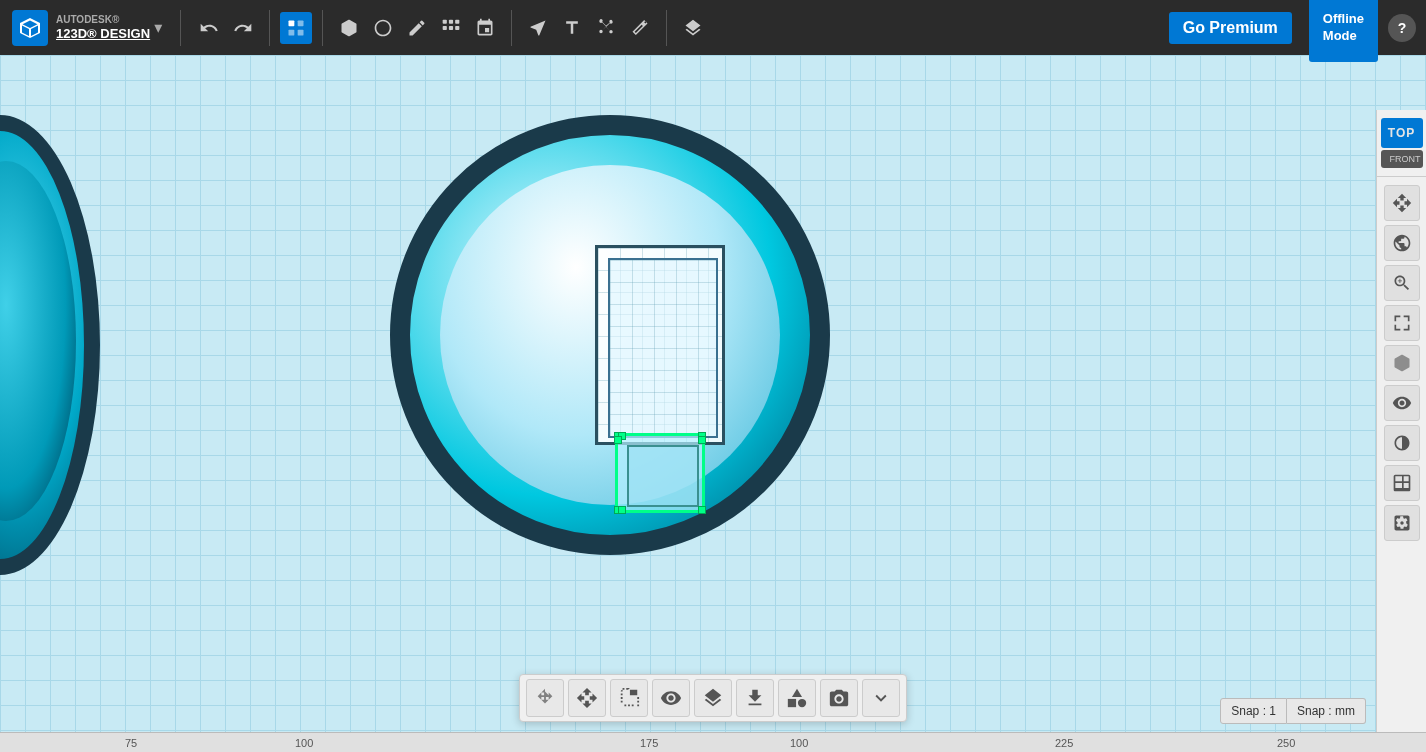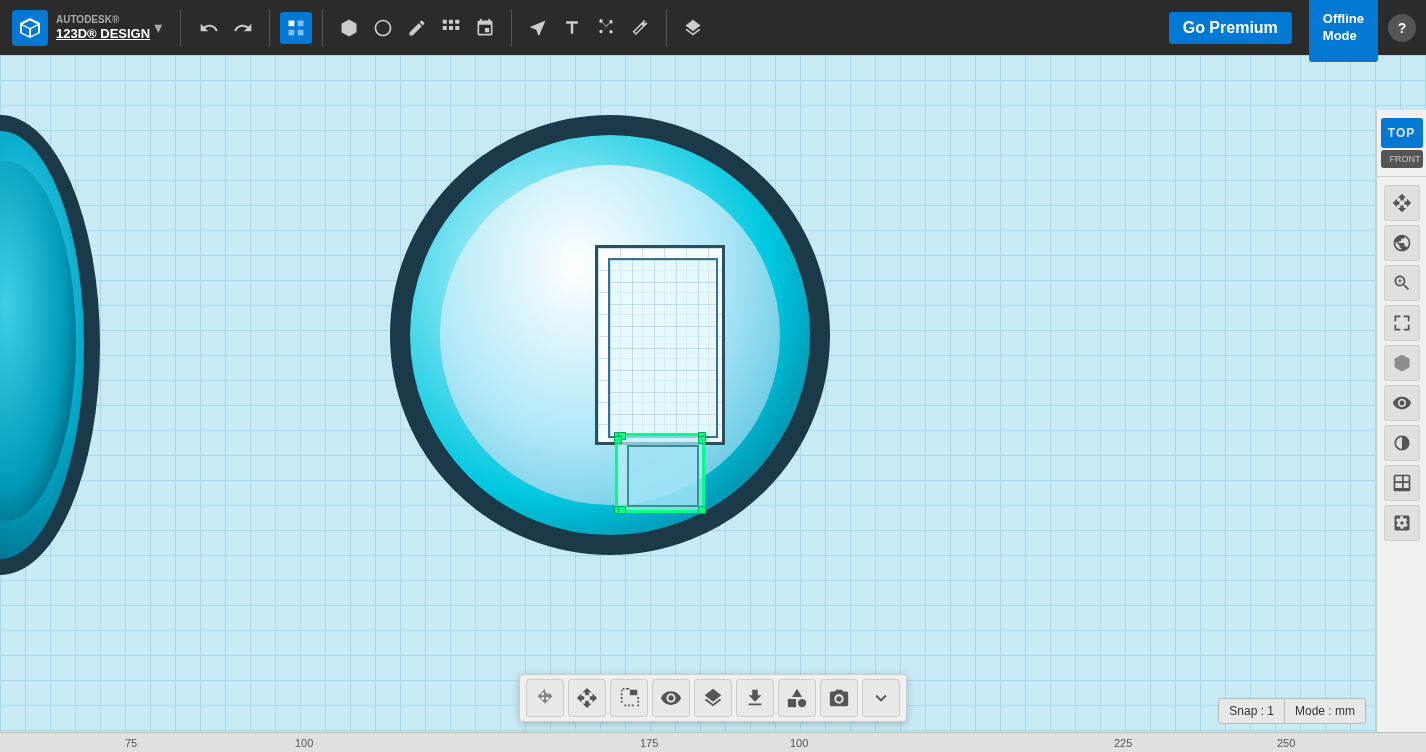--- a/index.html
+++ b/index.html
@@ -537,21 +537,21 @@
         <path d="M12 10c-1.1 0-2 .9-2 2s.9 2 2 2 2-.9 2-2-.9-2-2-2zm7-7H5c-1.11 0-2 .9-2 2v14c0 1.1.89 2 2 2h14c1.11 0 2-.9 2-2V5c0-1.1-.89-2-2-2zm-1.75 9c0 .23-.02.46-.05.68l1.48 1.16c.13.1.17.29.08.44l-1.4 2.42c-.09.15-.27.21-.43.15l-1.74-.7c-.36.28-.76.51-1.18.69l-.26 1.85c-.03.17-.18.3-.35.3h-2.8c-.17 0-.32-.13-.35-.3l-.26-1.85c-.43-.18-.82-.41-1.18-.69l-1.74.7c-.16.06-.34 0-.43-.15l-1.4-2.42c-.09-.15-.05-.34.08-.44l1.48-1.16c-.03-.23-.05-.46-.05-.68s.02-.46.05-.68L4.97 9.16c-.13-.1-.17-.29-.08-.44l1.4-2.42c.09-.15.27-.21.43-.15l1.74.7c.36-.28.76-.51 1.18-.69l.26-1.85c.03-.17.18-.3.35-.3h2.8c.17 0 .32.13.35.3l.26 1.85c.43.18.82.41 1.18.69l1.74-.7c.16-.06.34 0 .43.15l1.4 2.42c.09.15.05.34-.08.44l-1.48 1.16c.03.23.05.46.05.68z"></path>
       </svg>
     </button>
   </div>
 
   <div id="ruler-bottom">
     <span class="ruler-mark" style="left:125px">75</span>
     <span class="ruler-mark" style="left:295px">100</span>
     <span class="ruler-mark" style="left:640px">175</span>
     <span class="ruler-mark" style="left:790px">100</span>
-    <span class="ruler-mark" style="left:1114px">225</span>
+    <span class="ruler-mark" style="left:1055px">225</span>
     <span class="ruler-mark" style="left:1277px">250</span>
   </div>
 
   <div id="bottom-toolbar">
 
     <button class="bottom-btn">
       <svg width="22" height="22" viewBox="0 0 24 24" fill="#555">
           <path d="M12 2l-4 4h3v3H8V6L4 10l4 4v-3h3v3h-3l4 4 4-4h-3v-3h3v3l4-4-4-4v3h-3V9h3l-4-4z" opacity="0.7"></path>
         </svg>
     </button>
@@ -602,15 +602,15 @@
 
     <button class="bottom-btn">
       <svg width="22" height="22" viewBox="0 0 24 24" fill="#555">
           <path d="M7.41 8.59L12 13.17l4.59-4.58L18 10l-6 6-6-6 1.41-1.41z"></path>
         </svg>
     </button>
   </div>
 
   <div id="snap-units">
     <div class="snap-box">Snap : 1</div>
-    <div class="snap-box">Mode : mm</div>
+    <div class="snap-box">Snap : mm</div>
   </div>
 </div>
 
 </body></html>

